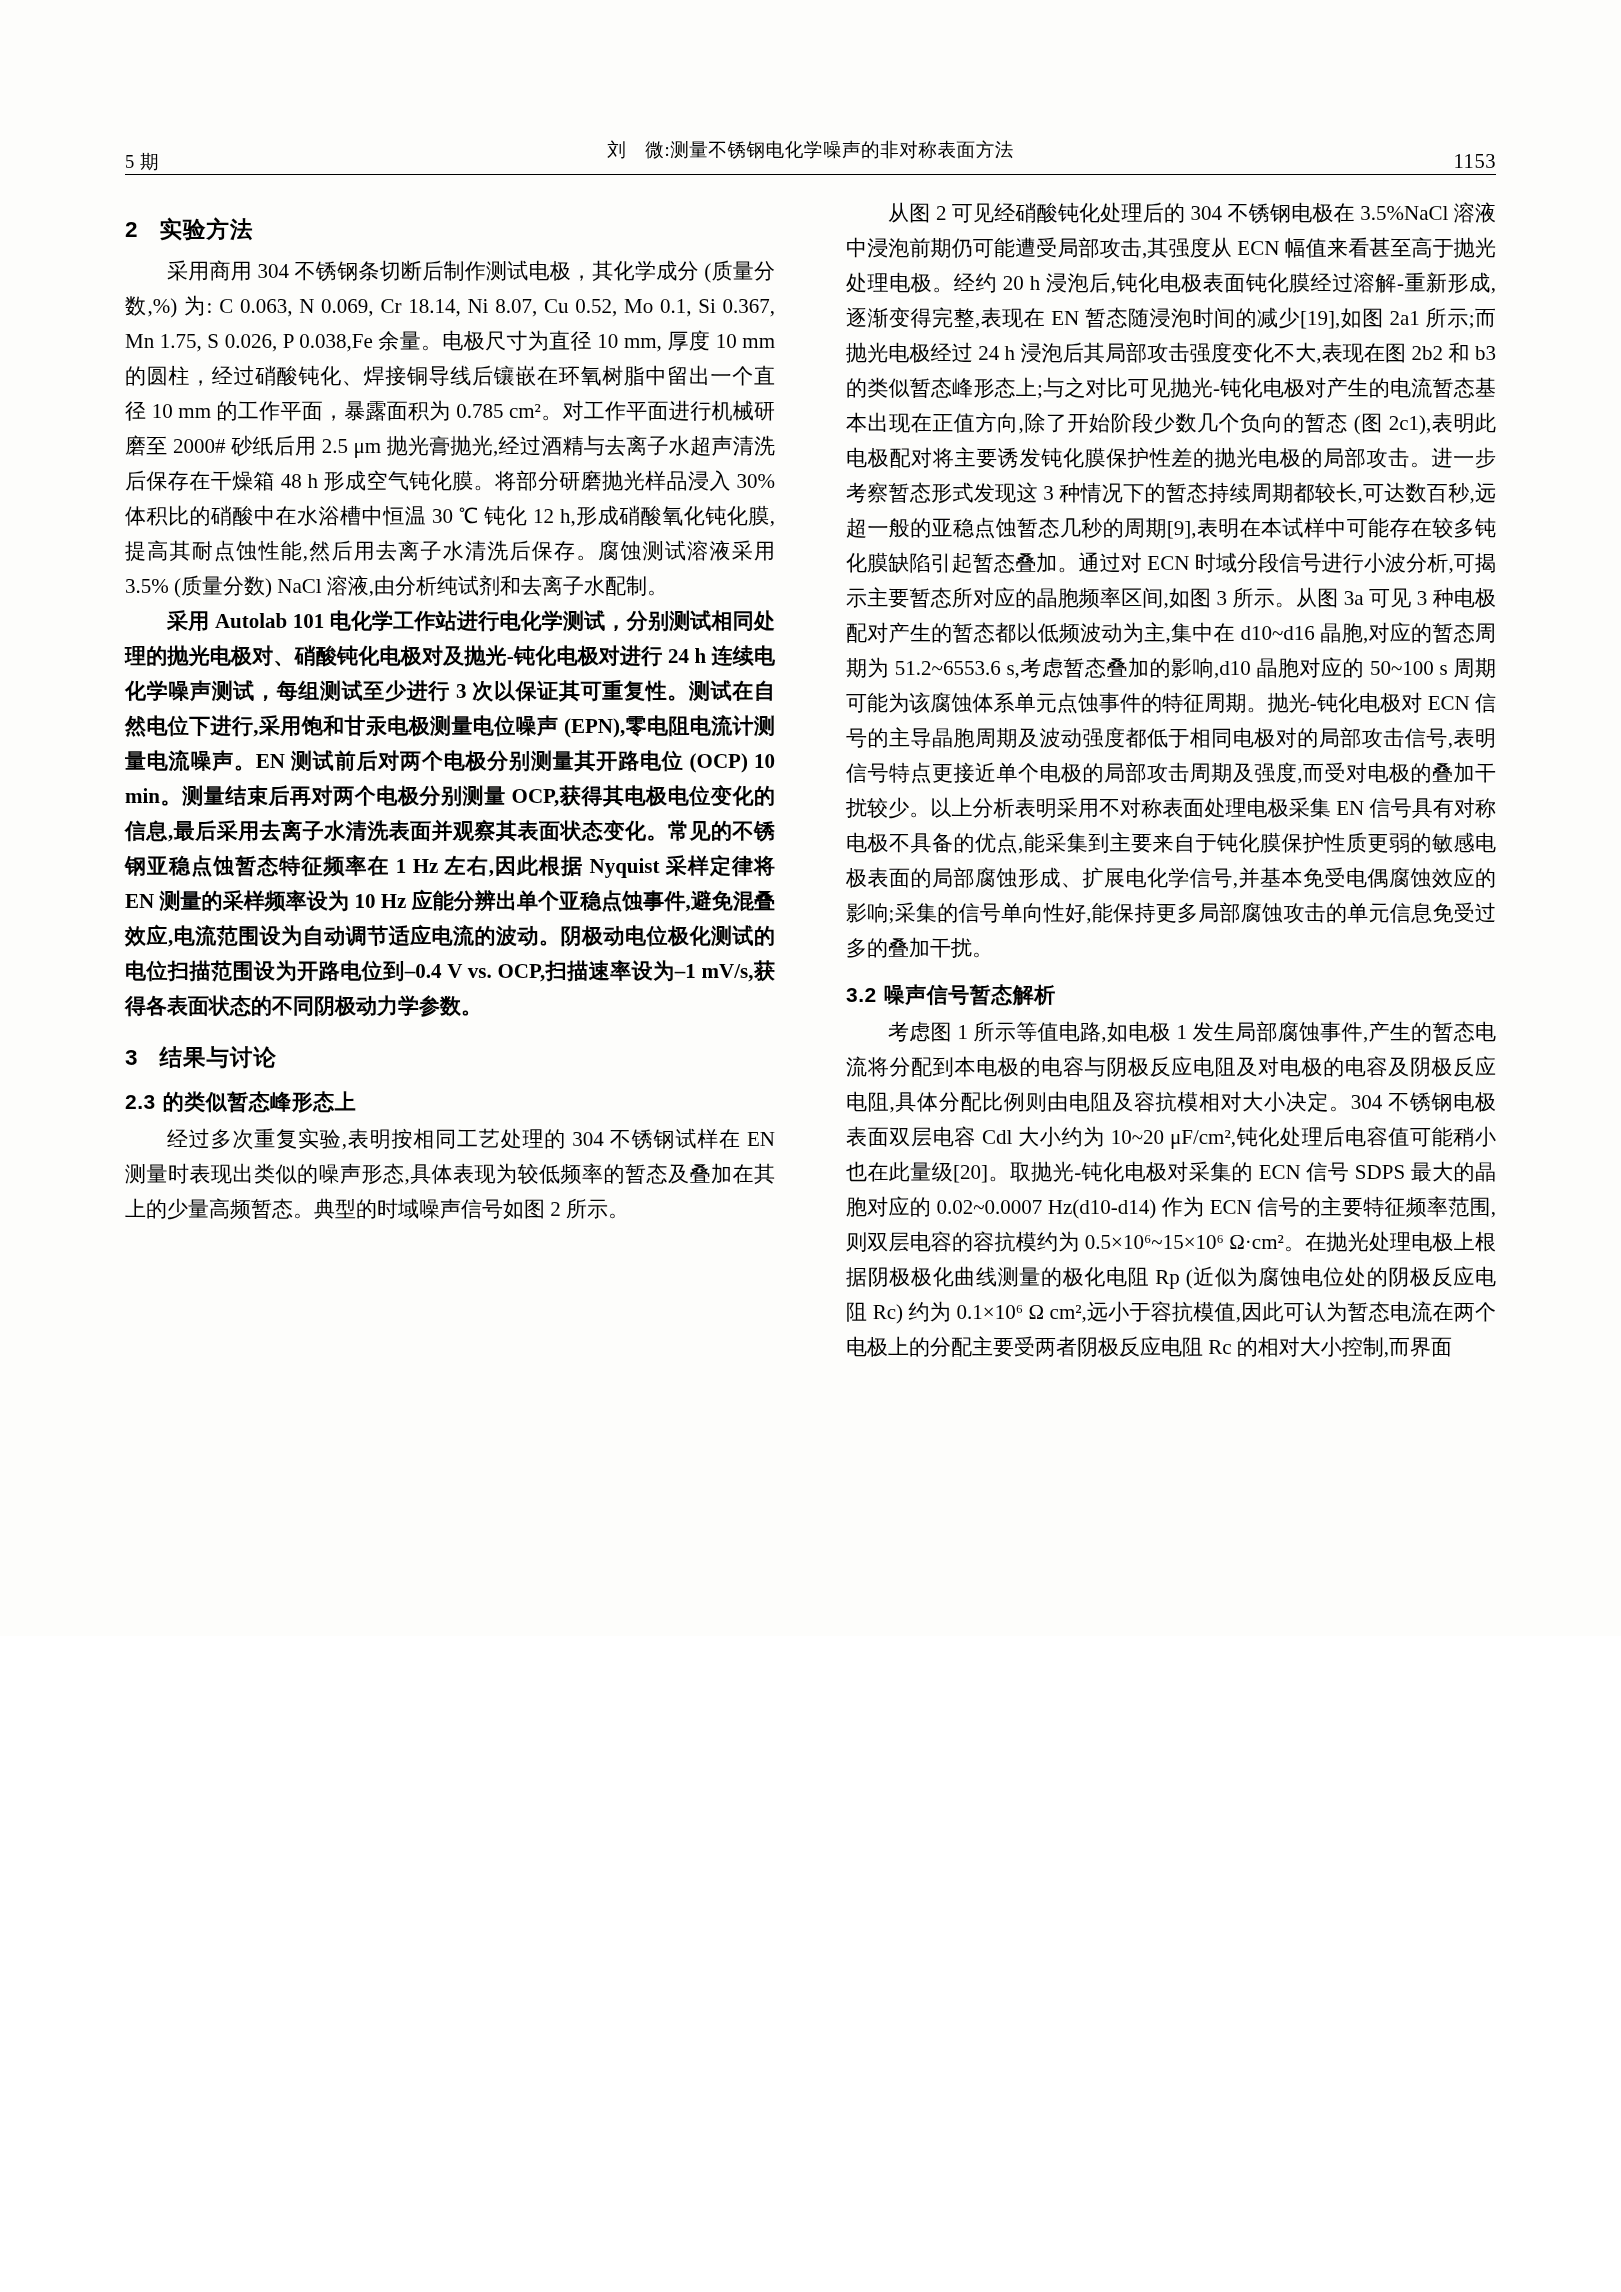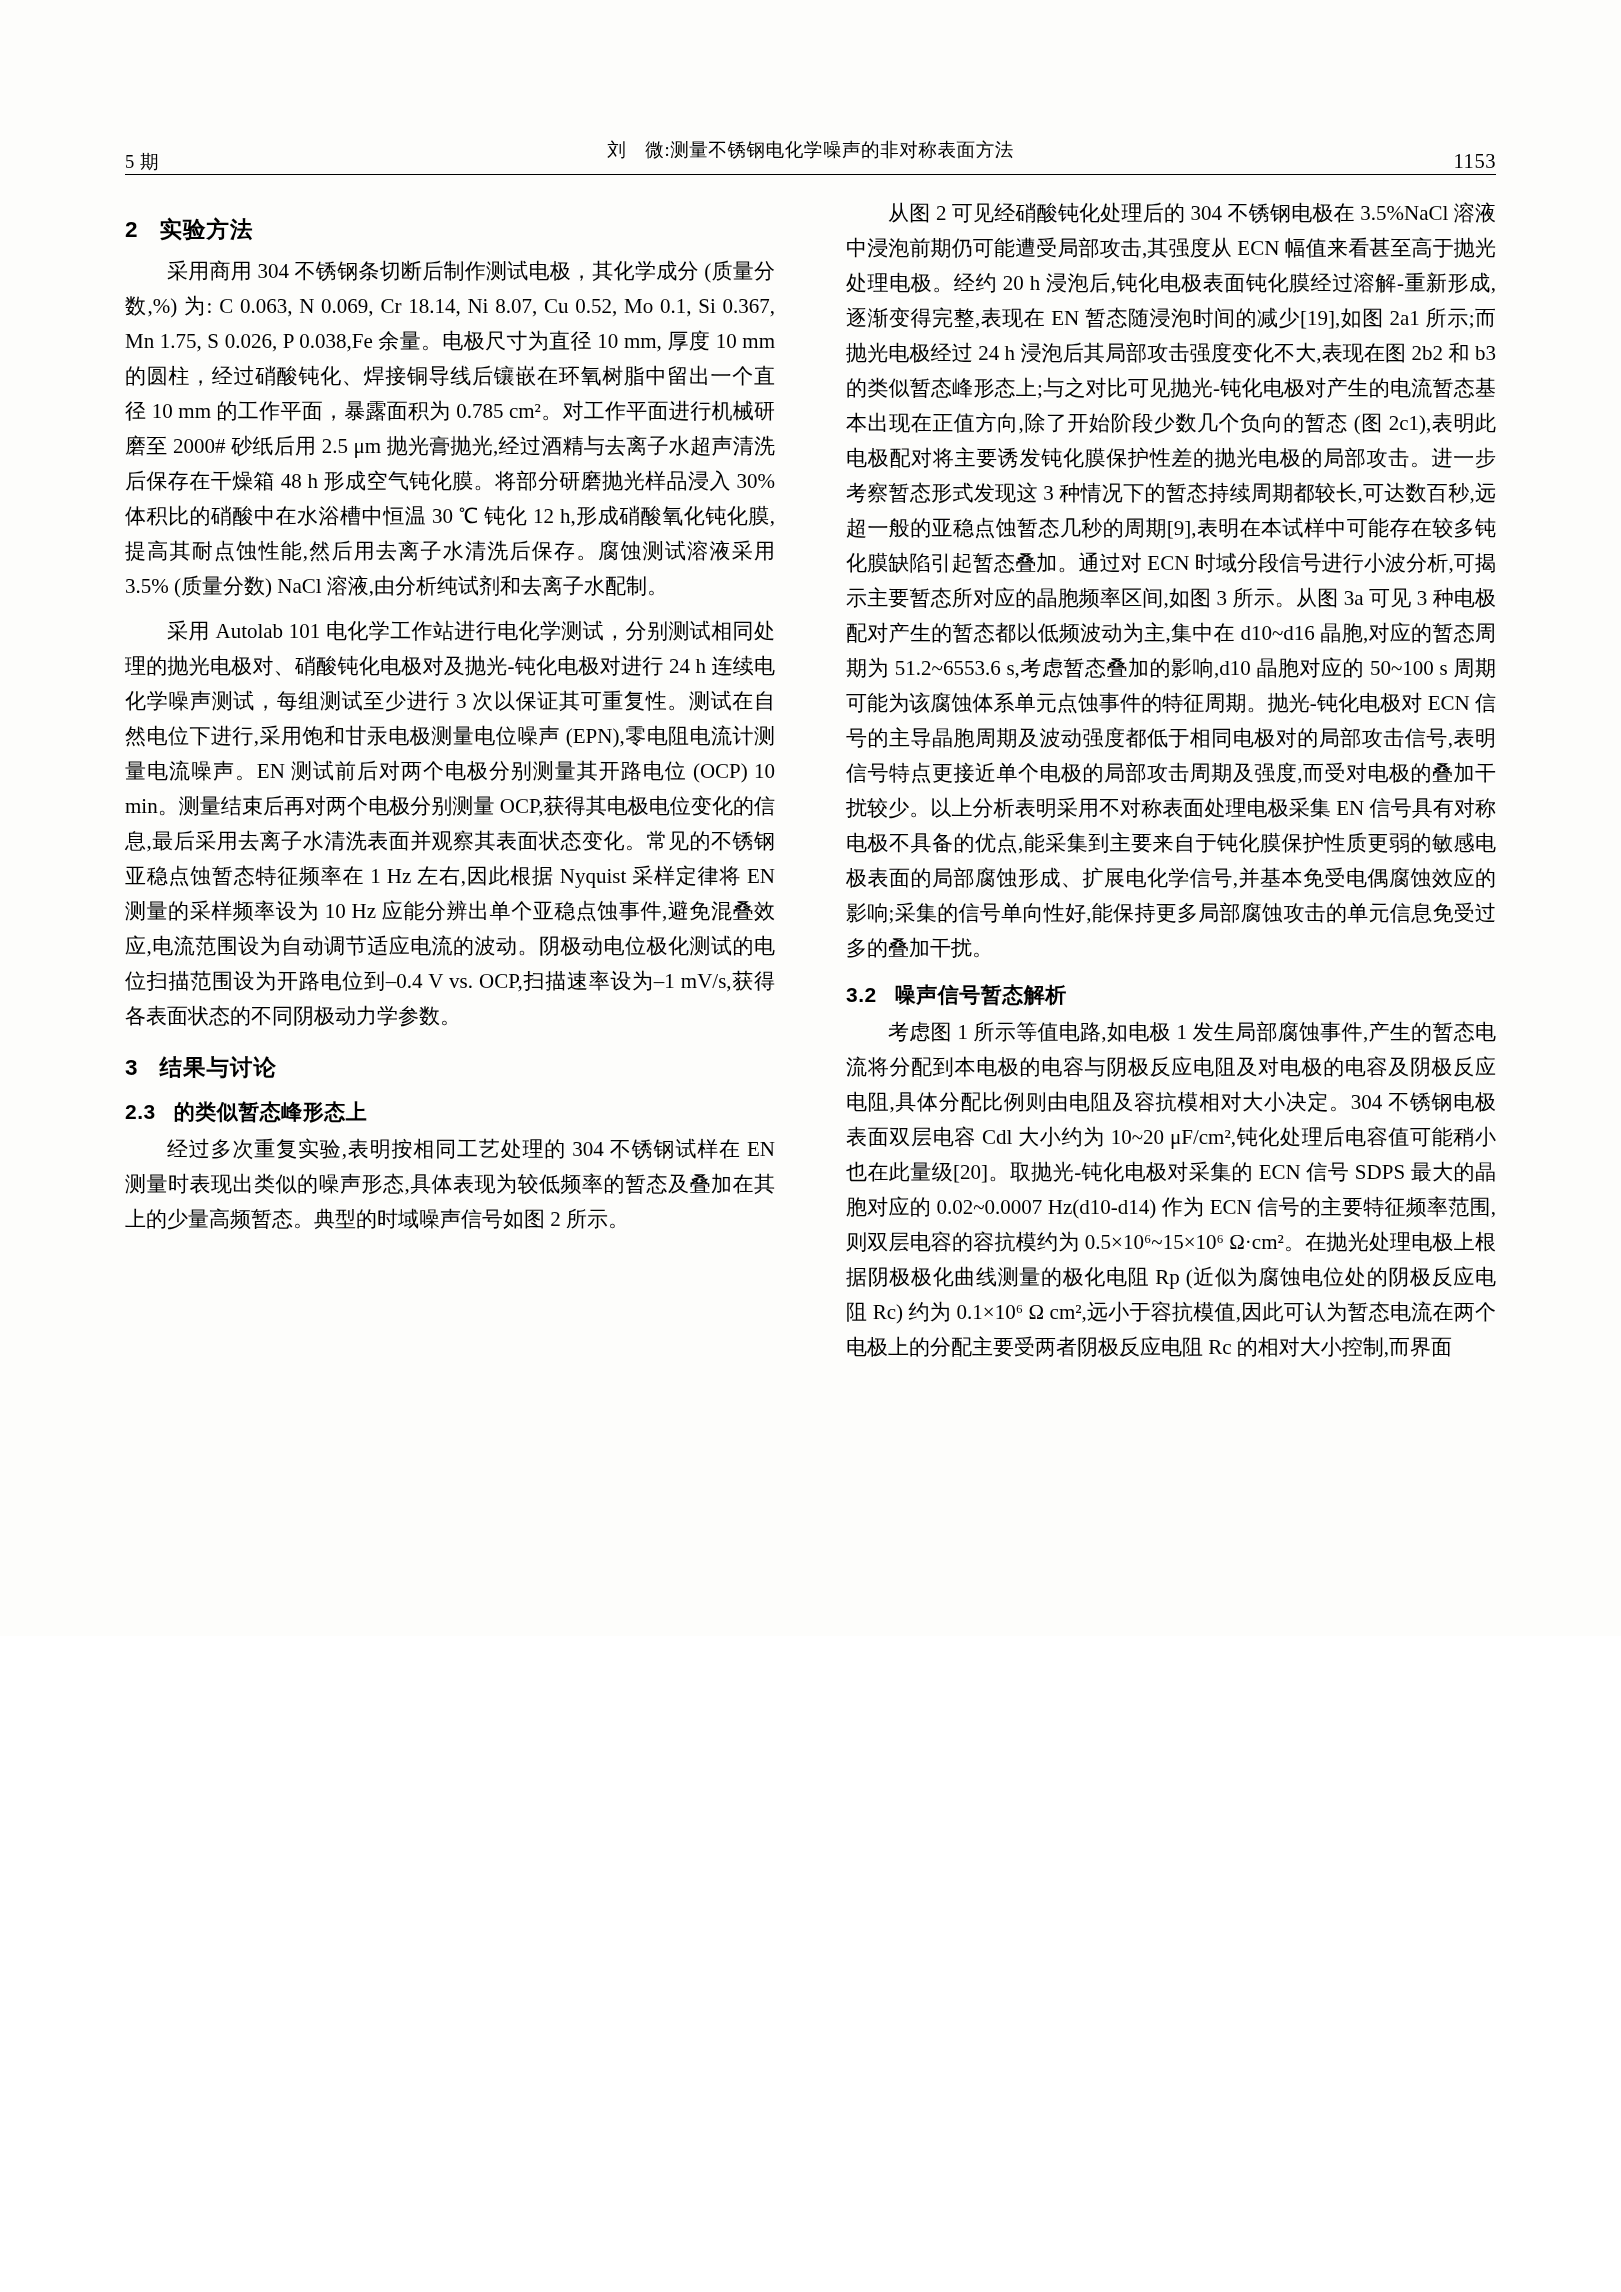--- a/index.html
+++ b/index.html
@@ -84,31 +84,32 @@
     font-weight: bold;
     margin: 13.7px 0 5.9px 0;
     line-height: 29px;
     letter-spacing: 0.5px;
   }
   p.para {
     margin: 0 0 0 0;
     text-indent: 2em;
   }
   p.para + p.para {
-    margin-top: 10px;
+    margin-top: 0;
+    font-weight: bold;
   }
   .sec-num {
     display: inline-block;
     min-width: 1.1em;
   }
   .sec-title {
     margin-left: 9.8px;
   }
   .subsec-title {
-    margin-left: 18px;
+    margin-left: 7px;
   }
 </style>
 </head>
 <body>
 
 <div class="page">
 
   <div class="header">
     <div class="h-left">5 期</div>
     <div class="h-center">刘　微:测量不锈钢电化学噪声的非对称表面方法</div>

